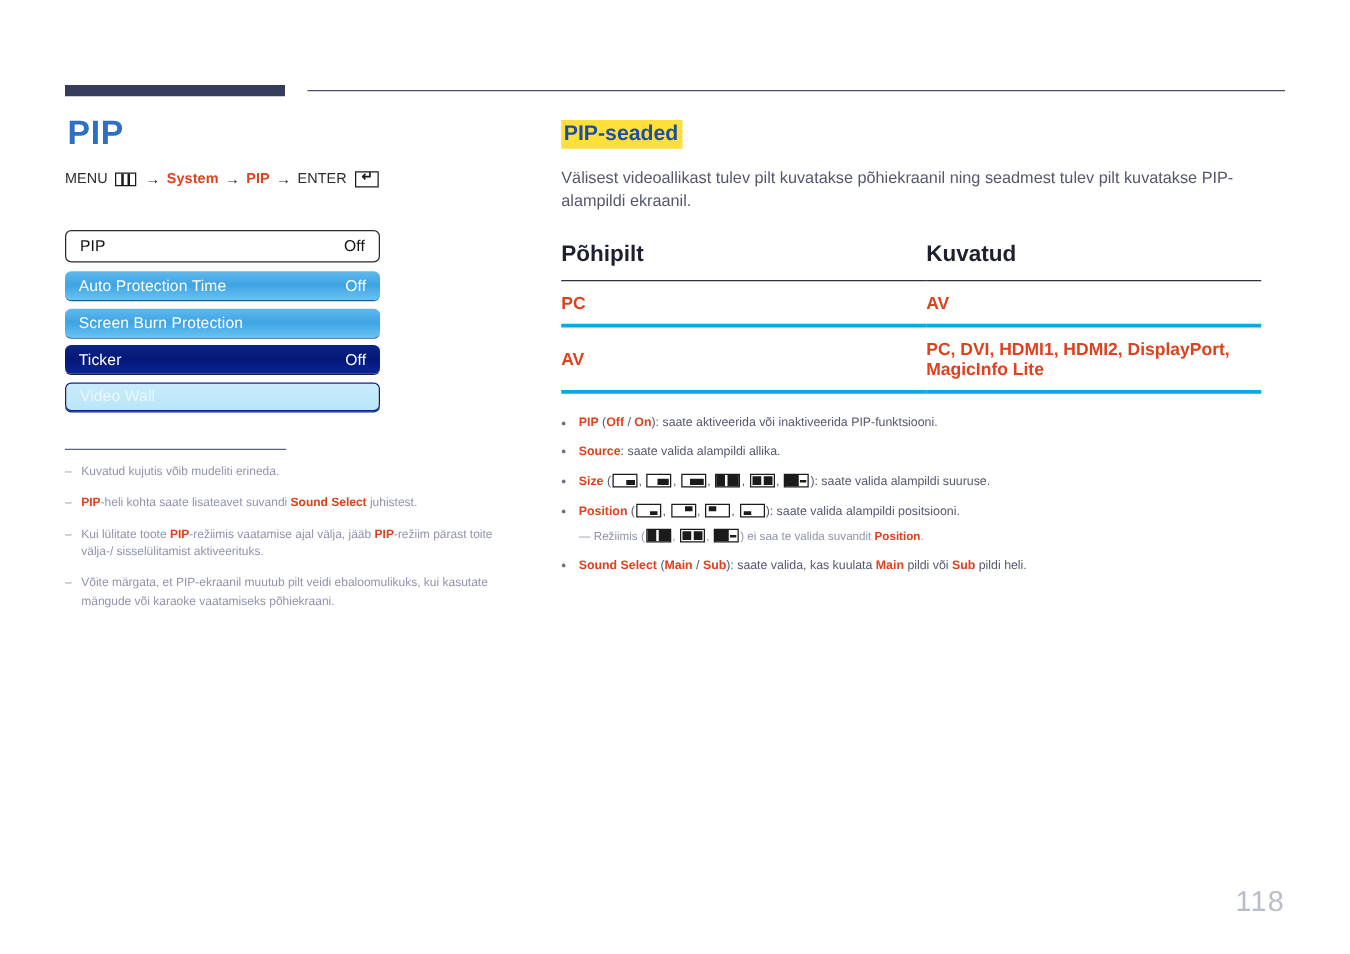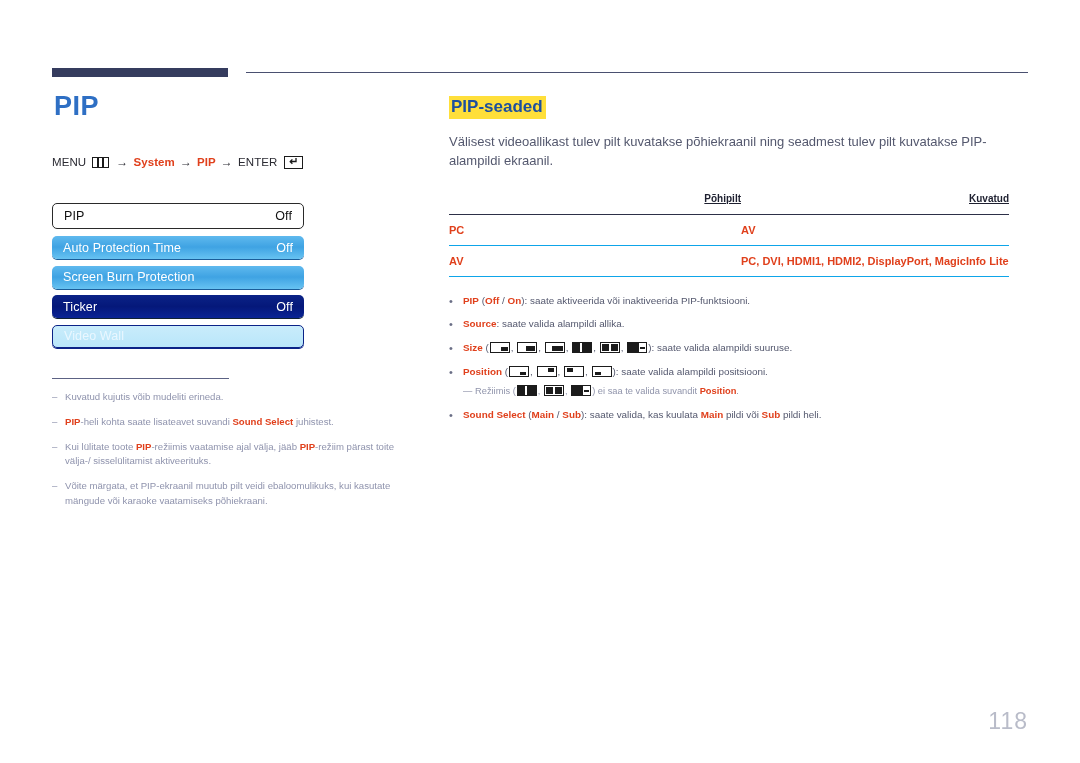--- a/index.html
+++ b/index.html
@@ -46,21 +46,21 @@
   }
   .page-title {
     font-size: 27px;
     font-weight: bold;
     color: #2e6fc4;
     letter-spacing: .5px;
     line-height: 1.05;
     margin: 0 0 0 2px;
   }
   .menupath {
-    margin-top: 35px;
+    margin-top: 16px;
     font-size: 11.5px;
     color: #2b2b33;
     display: flex;
     align-items: center;
     gap: 4px;
     white-space: nowrap;
     letter-spacing: .1px;
   }
   .menupath .red { color: #e0401c; font-weight: bold; }
   .menupath .arw { color: #2b2b33; font-size: 12px; padding: 0 1px; }
@@ -189,34 +189,33 @@
   }
 
   
   .tbl {
     margin-top: 22px;
     width: 560px;
     border-collapse: collapse;
     table-layout: fixed;
   }
   .tbl th {
-    text-align: right;
-    font-size: 10px;
+    text-align: left;
+    font-size: 18px;
     font-weight: bold;
     color: #1e2030;
     padding: 0 0 10px 0;
     border-bottom: 1.6px solid #2d3048;
-    text-decoration: underline;
   }
   .tbl td {
-    font-size: 11px;
+    font-size: 14px;
     color: #e0401c;
     font-weight: bold;
     padding: 9px 0 9px 0;
-    border-bottom: 1px solid #0ea5e9;
+    border-bottom: 3px solid #0ea5e9;
     vertical-align: middle;
   }
   .tbl .col1 { width: 292px; }
 
   
   .bullets { margin-top: 17px; width: 560px; }
   .bullet {
     display: flex;
     font-size: 9.9px;
     line-height: 1.5;

